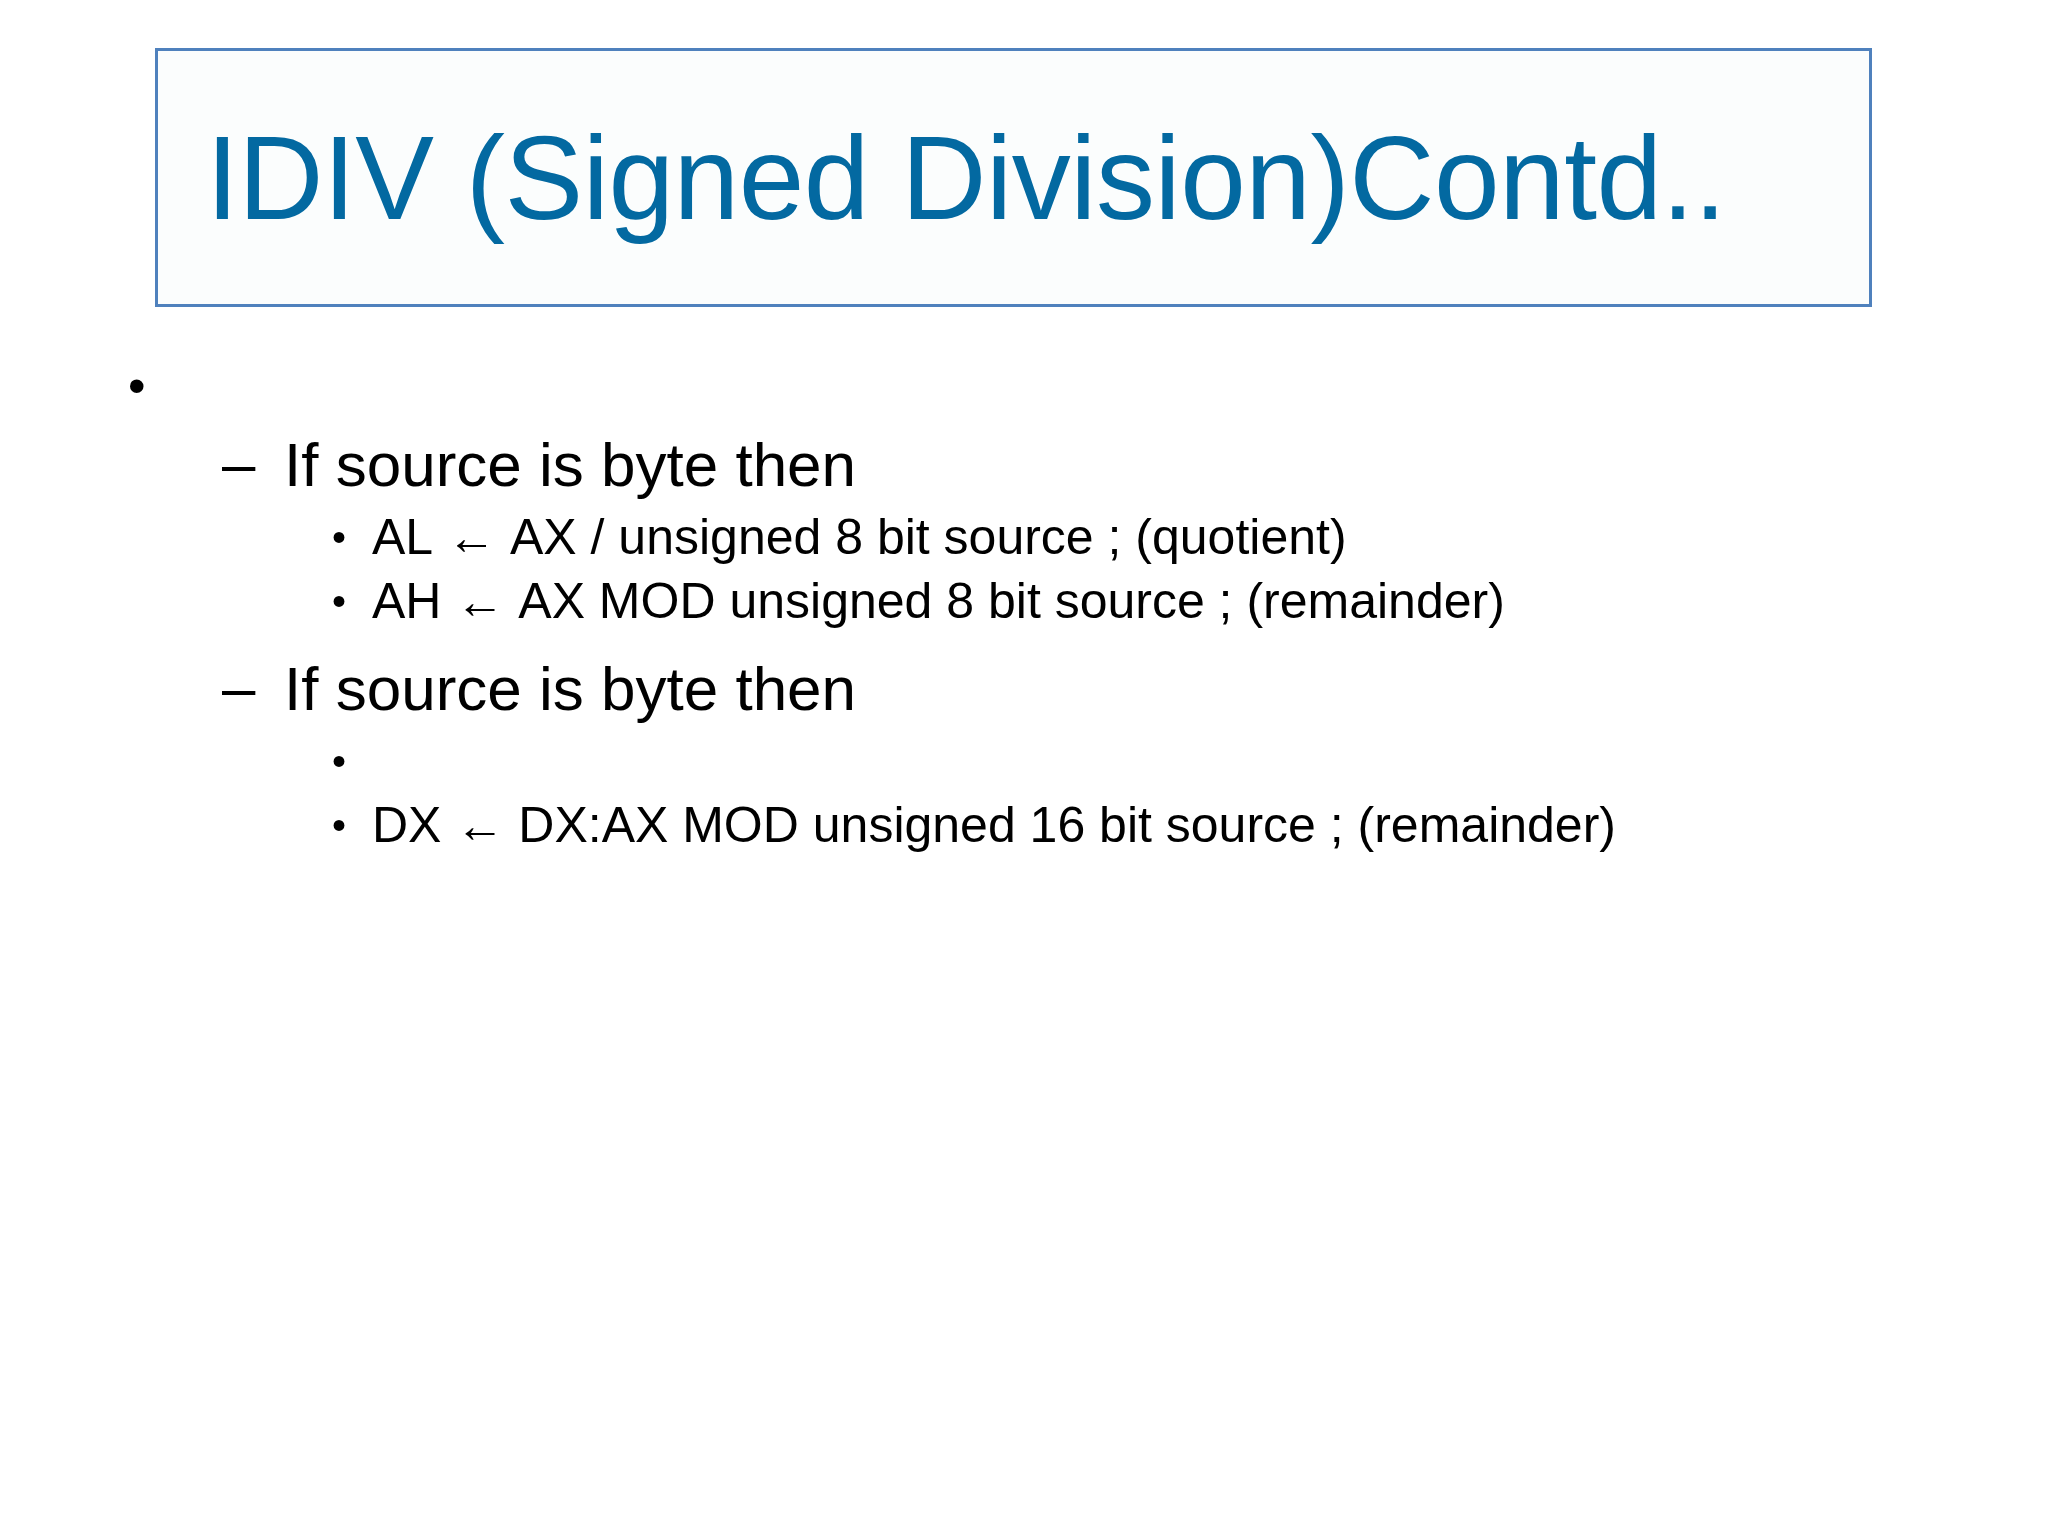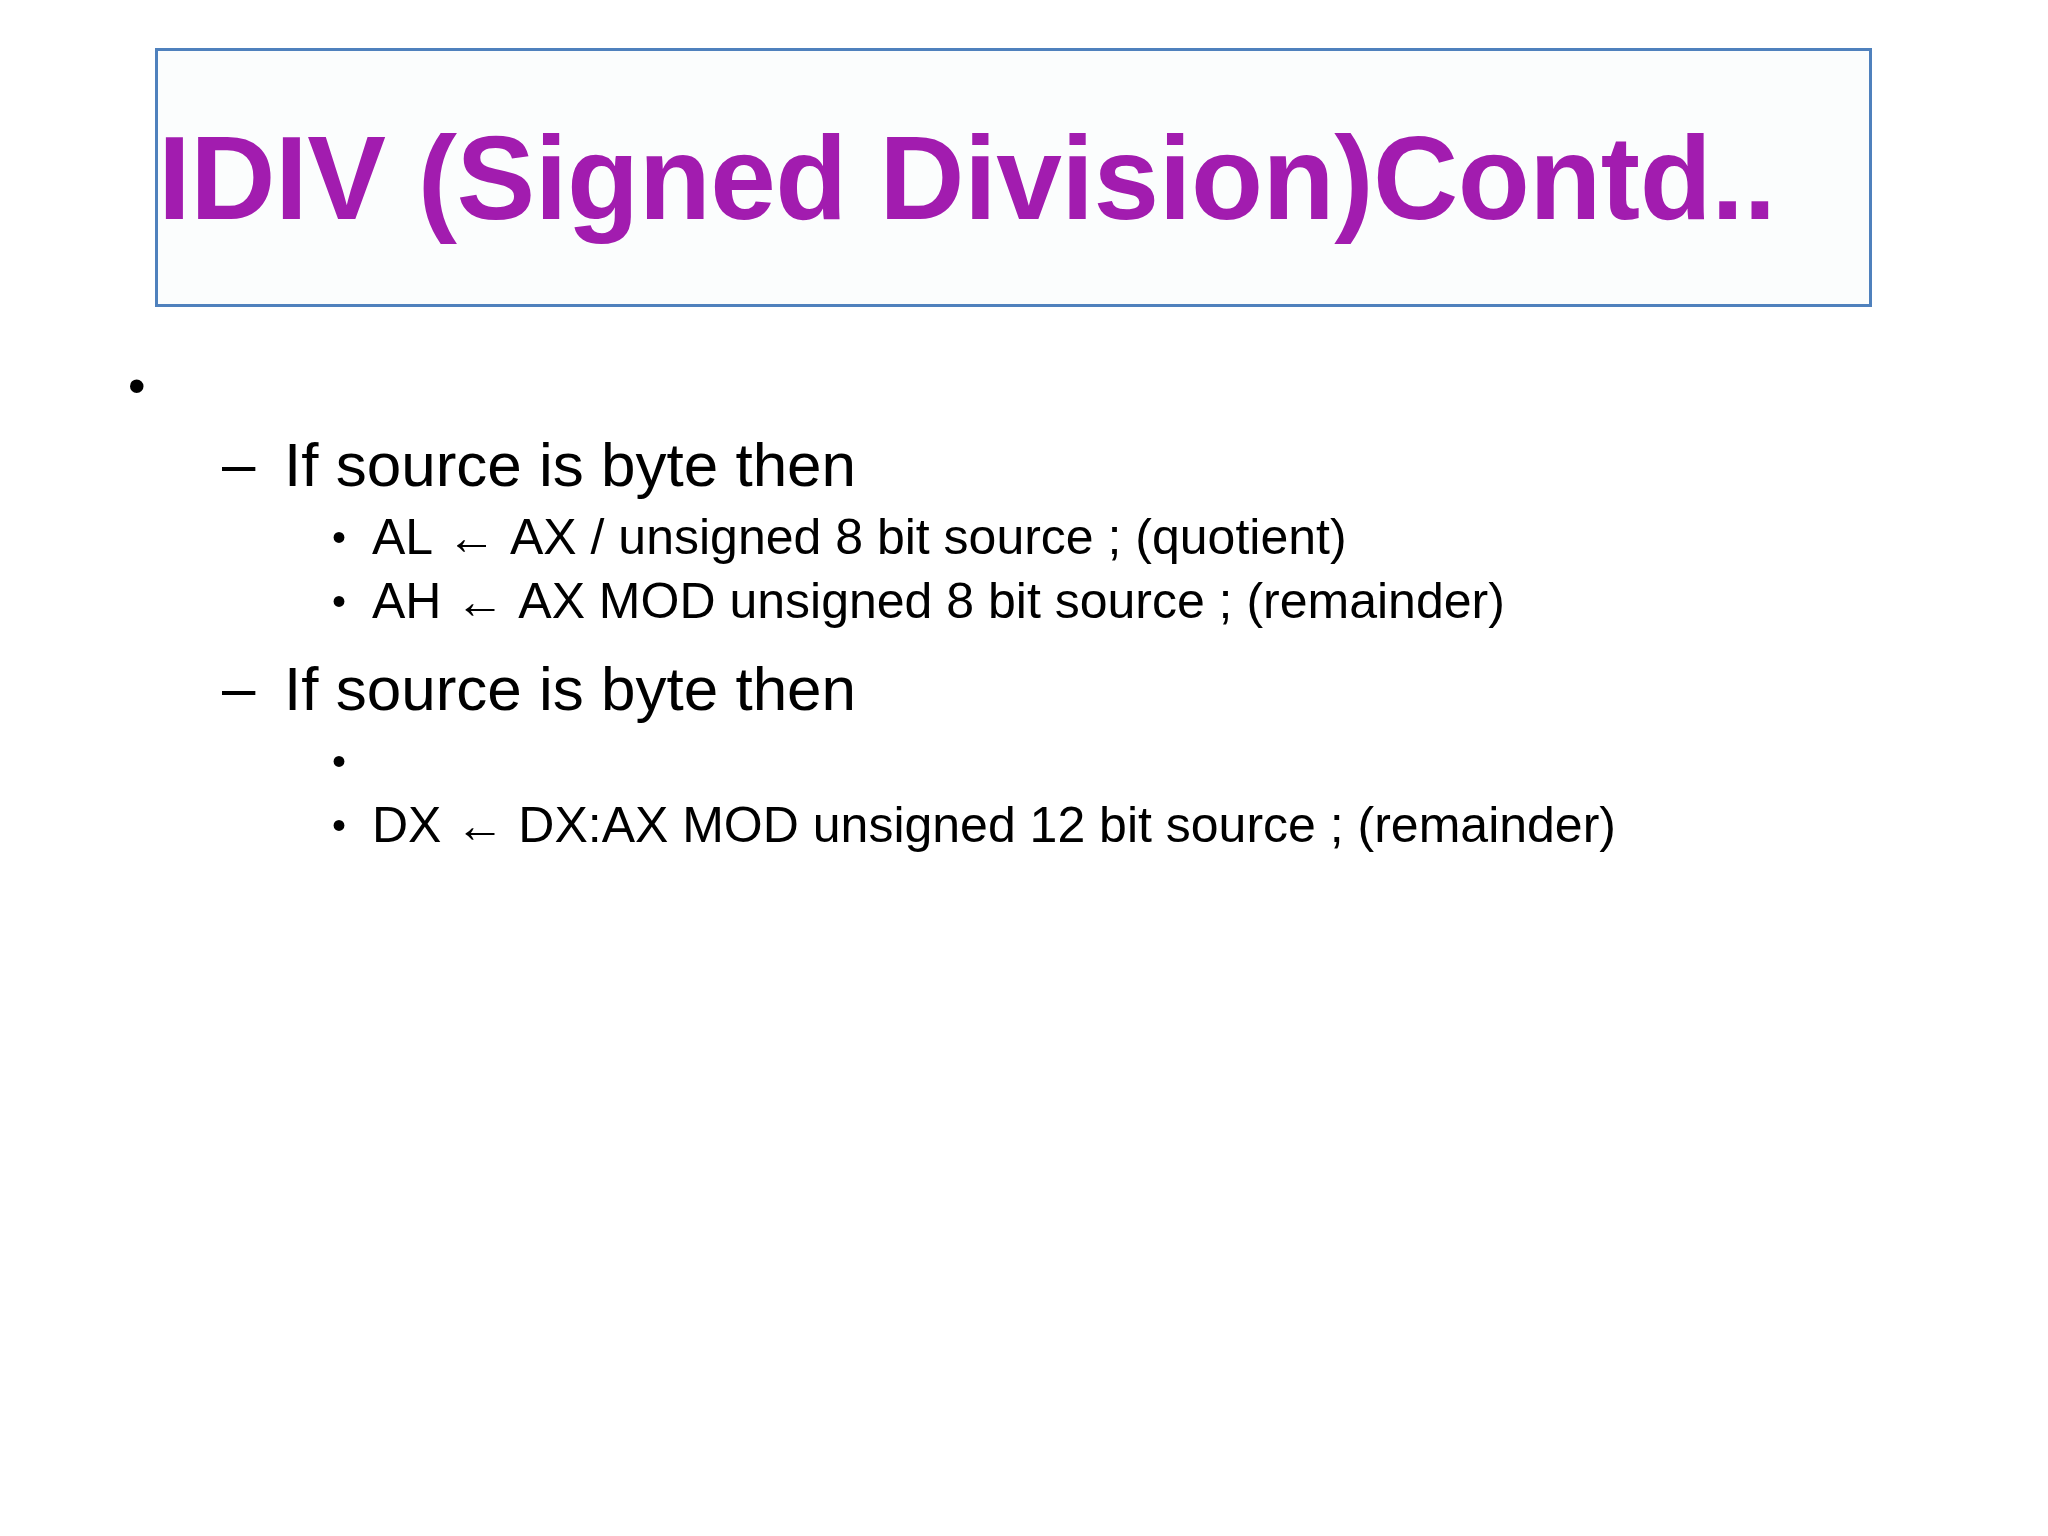--- a/index.html
+++ b/index.html
@@ -30,26 +30,27 @@
     top: 48px;
     width: 1717px;
     height: 259px;
     box-sizing: border-box;
     border: 3px solid #4f81bd;
     background: #fbfdfd;
     display: flex;
     align-items: center;
   }
   .title-text {
+    padding-left: 48px;
     font-size: 118px;
     line-height: 1.0;
-    font-weight: 700;
+    font-weight: 400;
     letter-spacing: -0.5px;
     white-space: nowrap;
-    color: #a21caf;
+    color: #0369a1;
   }
 
   
   .body {
     position: absolute;
     left: 0;
     top: 352px;
     width: 2048px;
   }
 
@@ -145,18 +146,18 @@
       <span class="ltext">If source is byte then</span>
     </div>
 
     <div class="line lvl3">
       <span class="marker">•</span>
     </div>
 
     <div class="line lvl3">
       <span class="marker">•</span>
       <span class="ltext">
-        <span>DX</span><span>&nbsp;</span><span class="arrow">←</span><span>&nbsp;</span><span>DX:AX MOD unsigned 12 bit source  ; (remainder)</span>
+        <span>DX</span><span>&nbsp;</span><span class="arrow">←</span><span>&nbsp;</span><span>DX:AX MOD unsigned 16 bit source  ; (remainder)</span>
       </span>
     </div>
 
   </div>
 </div>
 
 </body></html>

